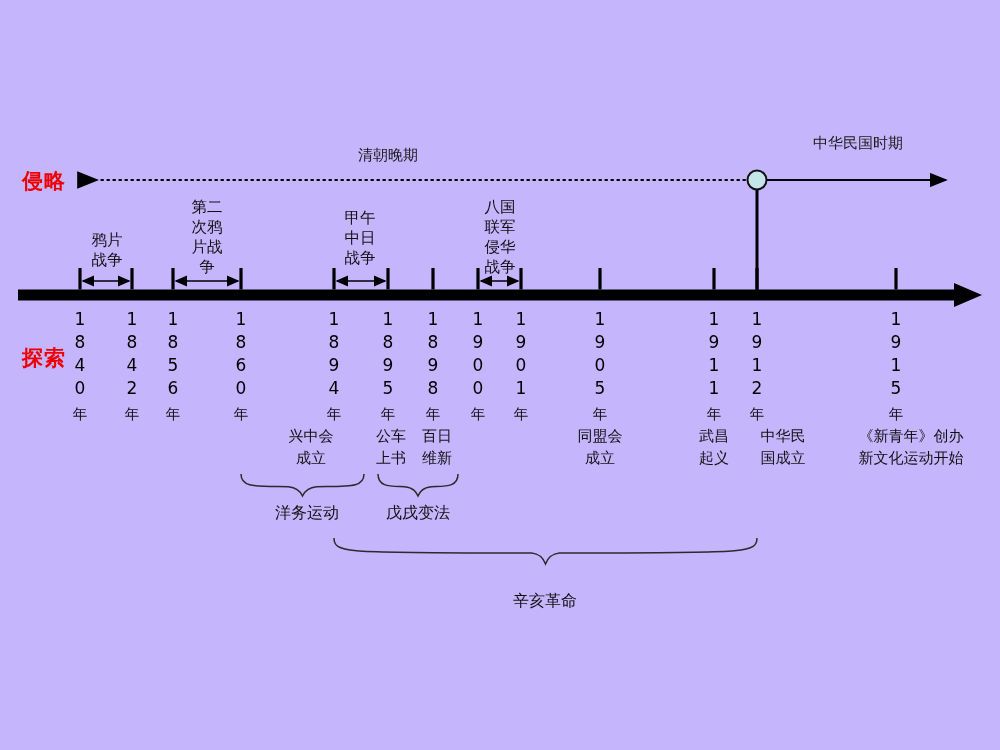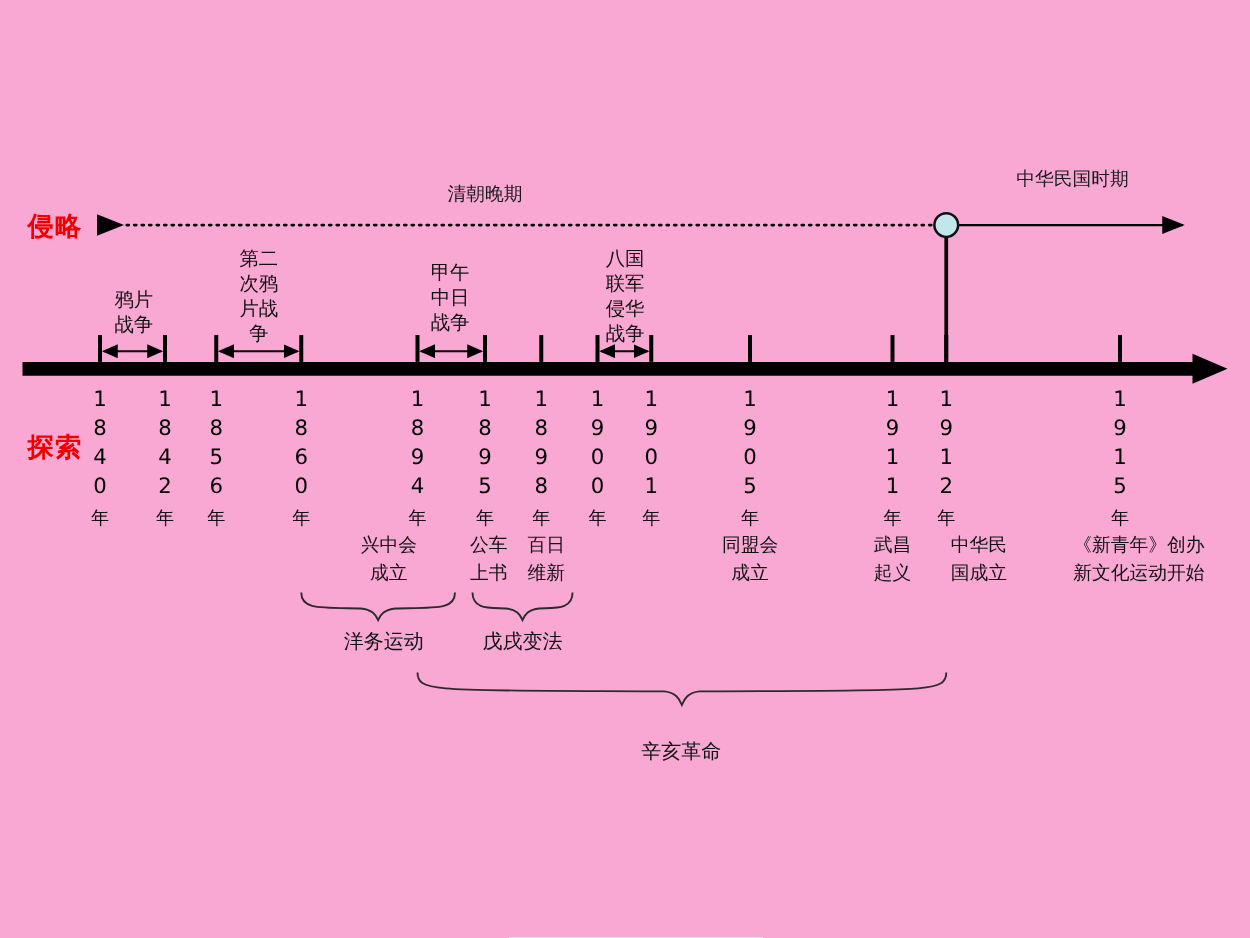--- a/index.html
+++ b/index.html
@@ -7,21 +7,21 @@
     padding: 0;
     background: #ffffff;
   }
   body {
     font-family: "DejaVu Sans", "Liberation Sans", sans-serif;
   }
   #stage {
     position: relative;
     width: 1000px;
     height: 750px;
-    background: #f9a8d4;
+    background: #c4b5fd;
     overflow: hidden;
   }
   #svg-root {
     position: absolute;
     left: 0;
     top: 0;
     width: 1000px;
     height: 750px;
   }
   .red-label {

